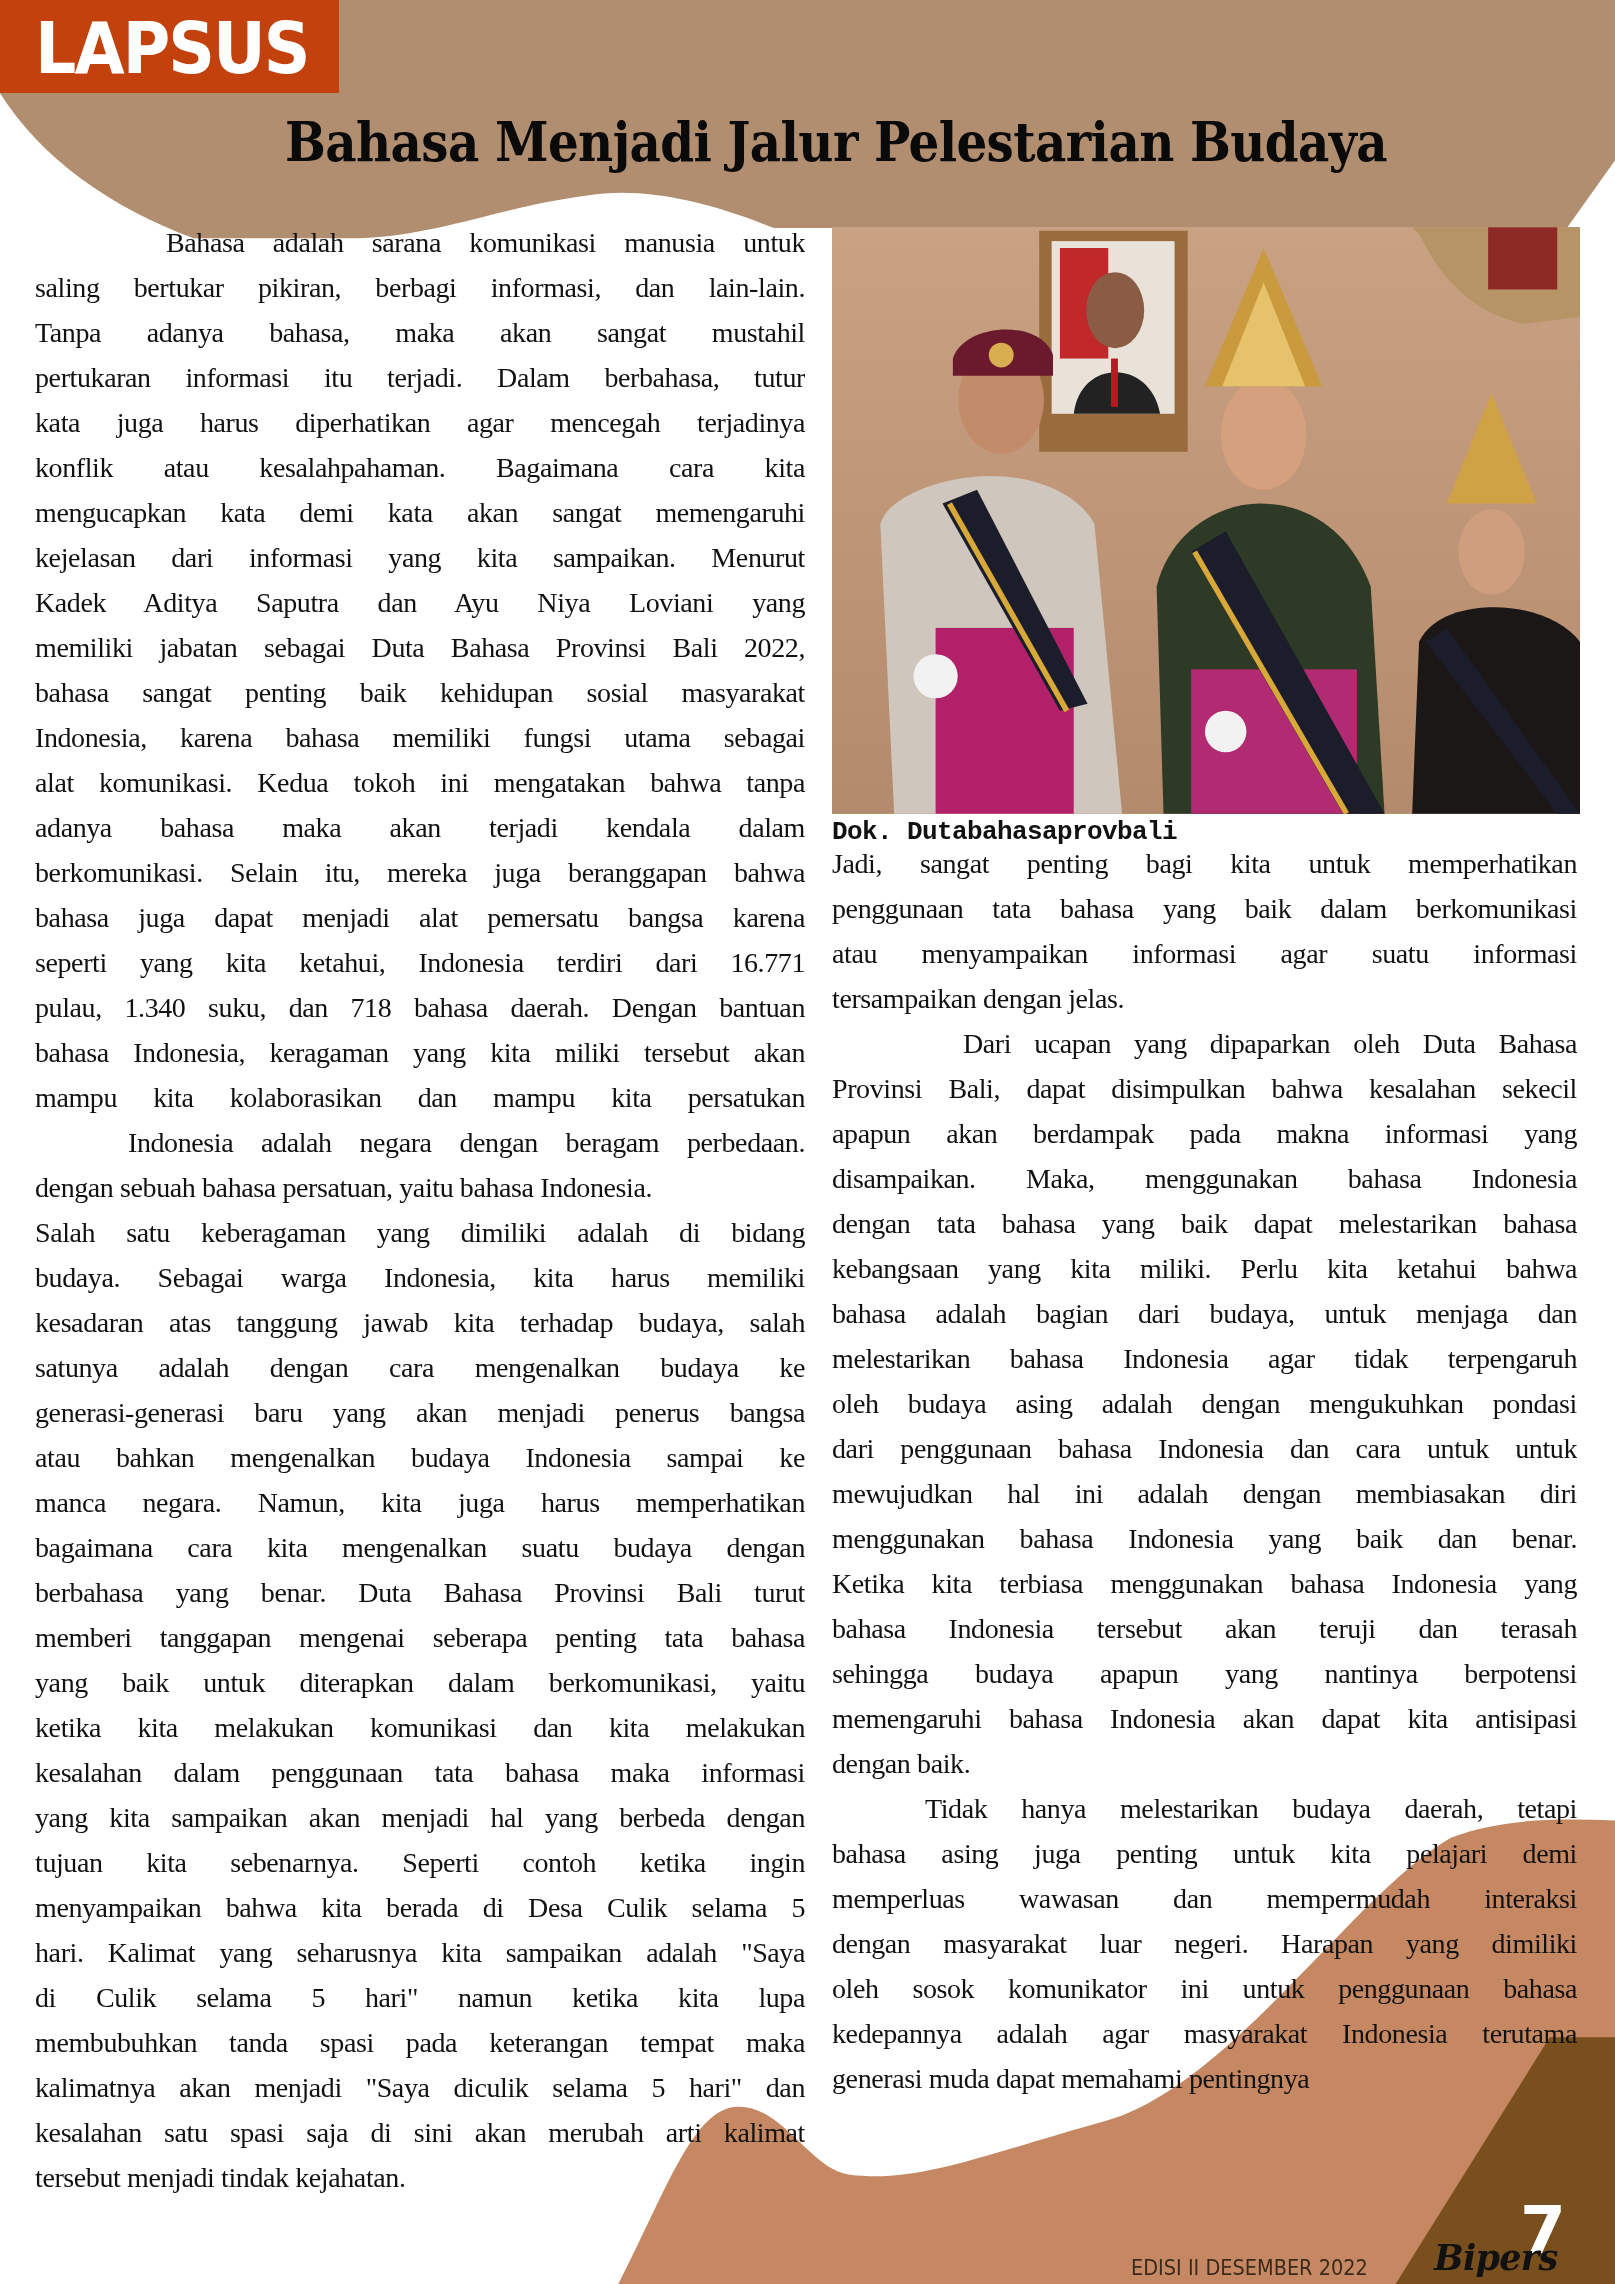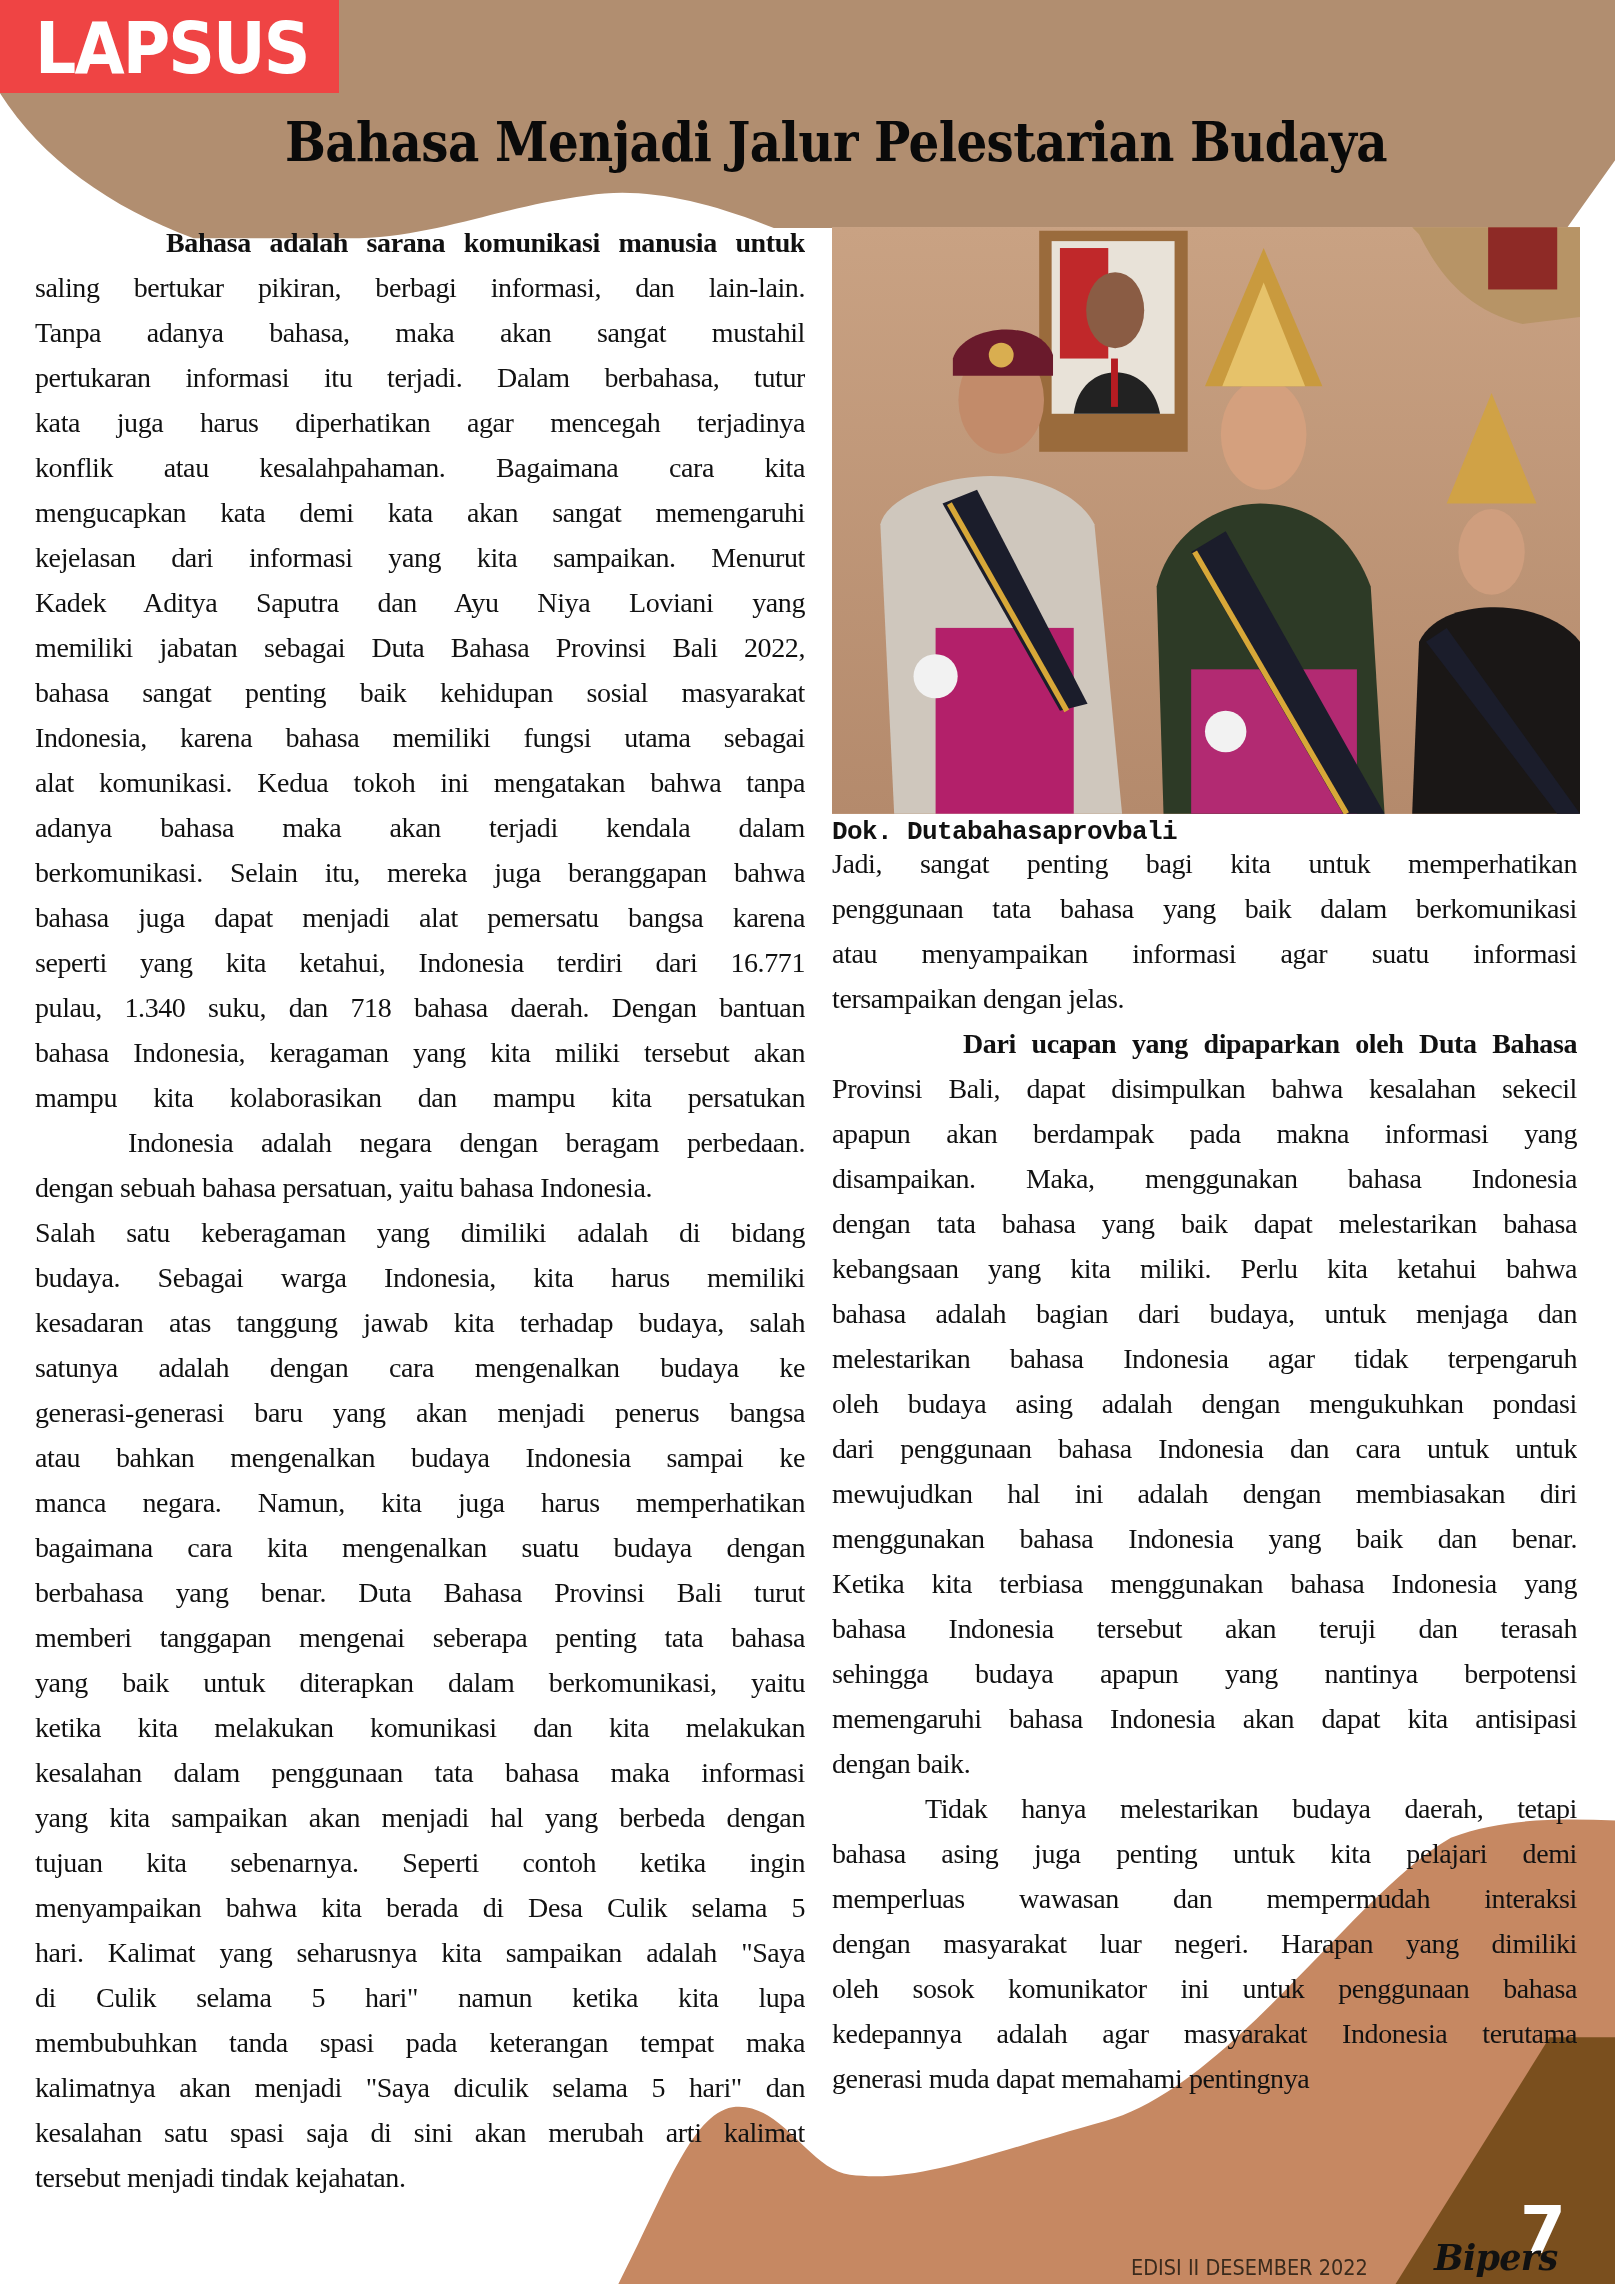--- a/index.html
+++ b/index.html
@@ -1,20 +1,20 @@
 <!DOCTYPE html>
 <html style="font-size:11px"><head>
 <meta charset="utf-8">
 <style>
   html, body { margin: 0; padding: 0; }
   body { width: 1616px; height: 2284px; position: relative; overflow: hidden; background: #ffffff; }
   .bg { position: absolute; left: 0; top: 0; width: 1616px; height: 2284px; z-index: 0; }
   .section-tag {
     position: absolute; left: 0; top: 0; width: 339px; height: 93px;
-    background: #ef4444; z-index: 2;
+    background: #c2410c; z-index: 2;
   }
   .section-tag span {
     position: absolute; left: 35px; top: 2.8px;
     font-family: "DejaVu Sans", sans-serif; font-weight: bold; color: #ffffff;
     font-size: 72px; letter-spacing: -2.1px; line-height: 90px;
     transform: scaleX(0.9); transform-origin: left center;
   }
   .headline {
     position: absolute; left: 0; width: 1672px; top: 104px; text-align: center;
     font-family: "DejaVu Serif", serif; font-weight: bold; color: #0a0a0a;
@@ -28,21 +28,21 @@
   }
   .col-left { left: 35px; top: 220px; width: 770px; }
   .col-right { left: 832px; top: 841px; width: 745px; }
   .line {
     display: block; height: 45px; line-height: 45px; white-space: nowrap;
     text-align: justify; text-align-last: justify; overflow: hidden;
     letter-spacing: -0.4px;
   }
   .line.last { text-align-last: left; }
   .line.indent-sm { padding-left: 93px; }
-  .line.indent-lg { padding-left: 131px; font-weight: bold; }
+  .line.indent-lg { padding-left: 131px; }
   .photo {
     position: absolute; left: 832px; top: 227px; width: 748px; height: 587px;
     z-index: 2; overflow: hidden; background: #c9a488;
   }
   .caption {
     position: absolute; left: 832px; top: 814px; z-index: 2;
     font-family: Liberation Mono, monospace; font-weight: bold; font-size: 26px;
     line-height: 36px; color: #111111; letter-spacing: -0.6px;
   }
   .footer-edition {

